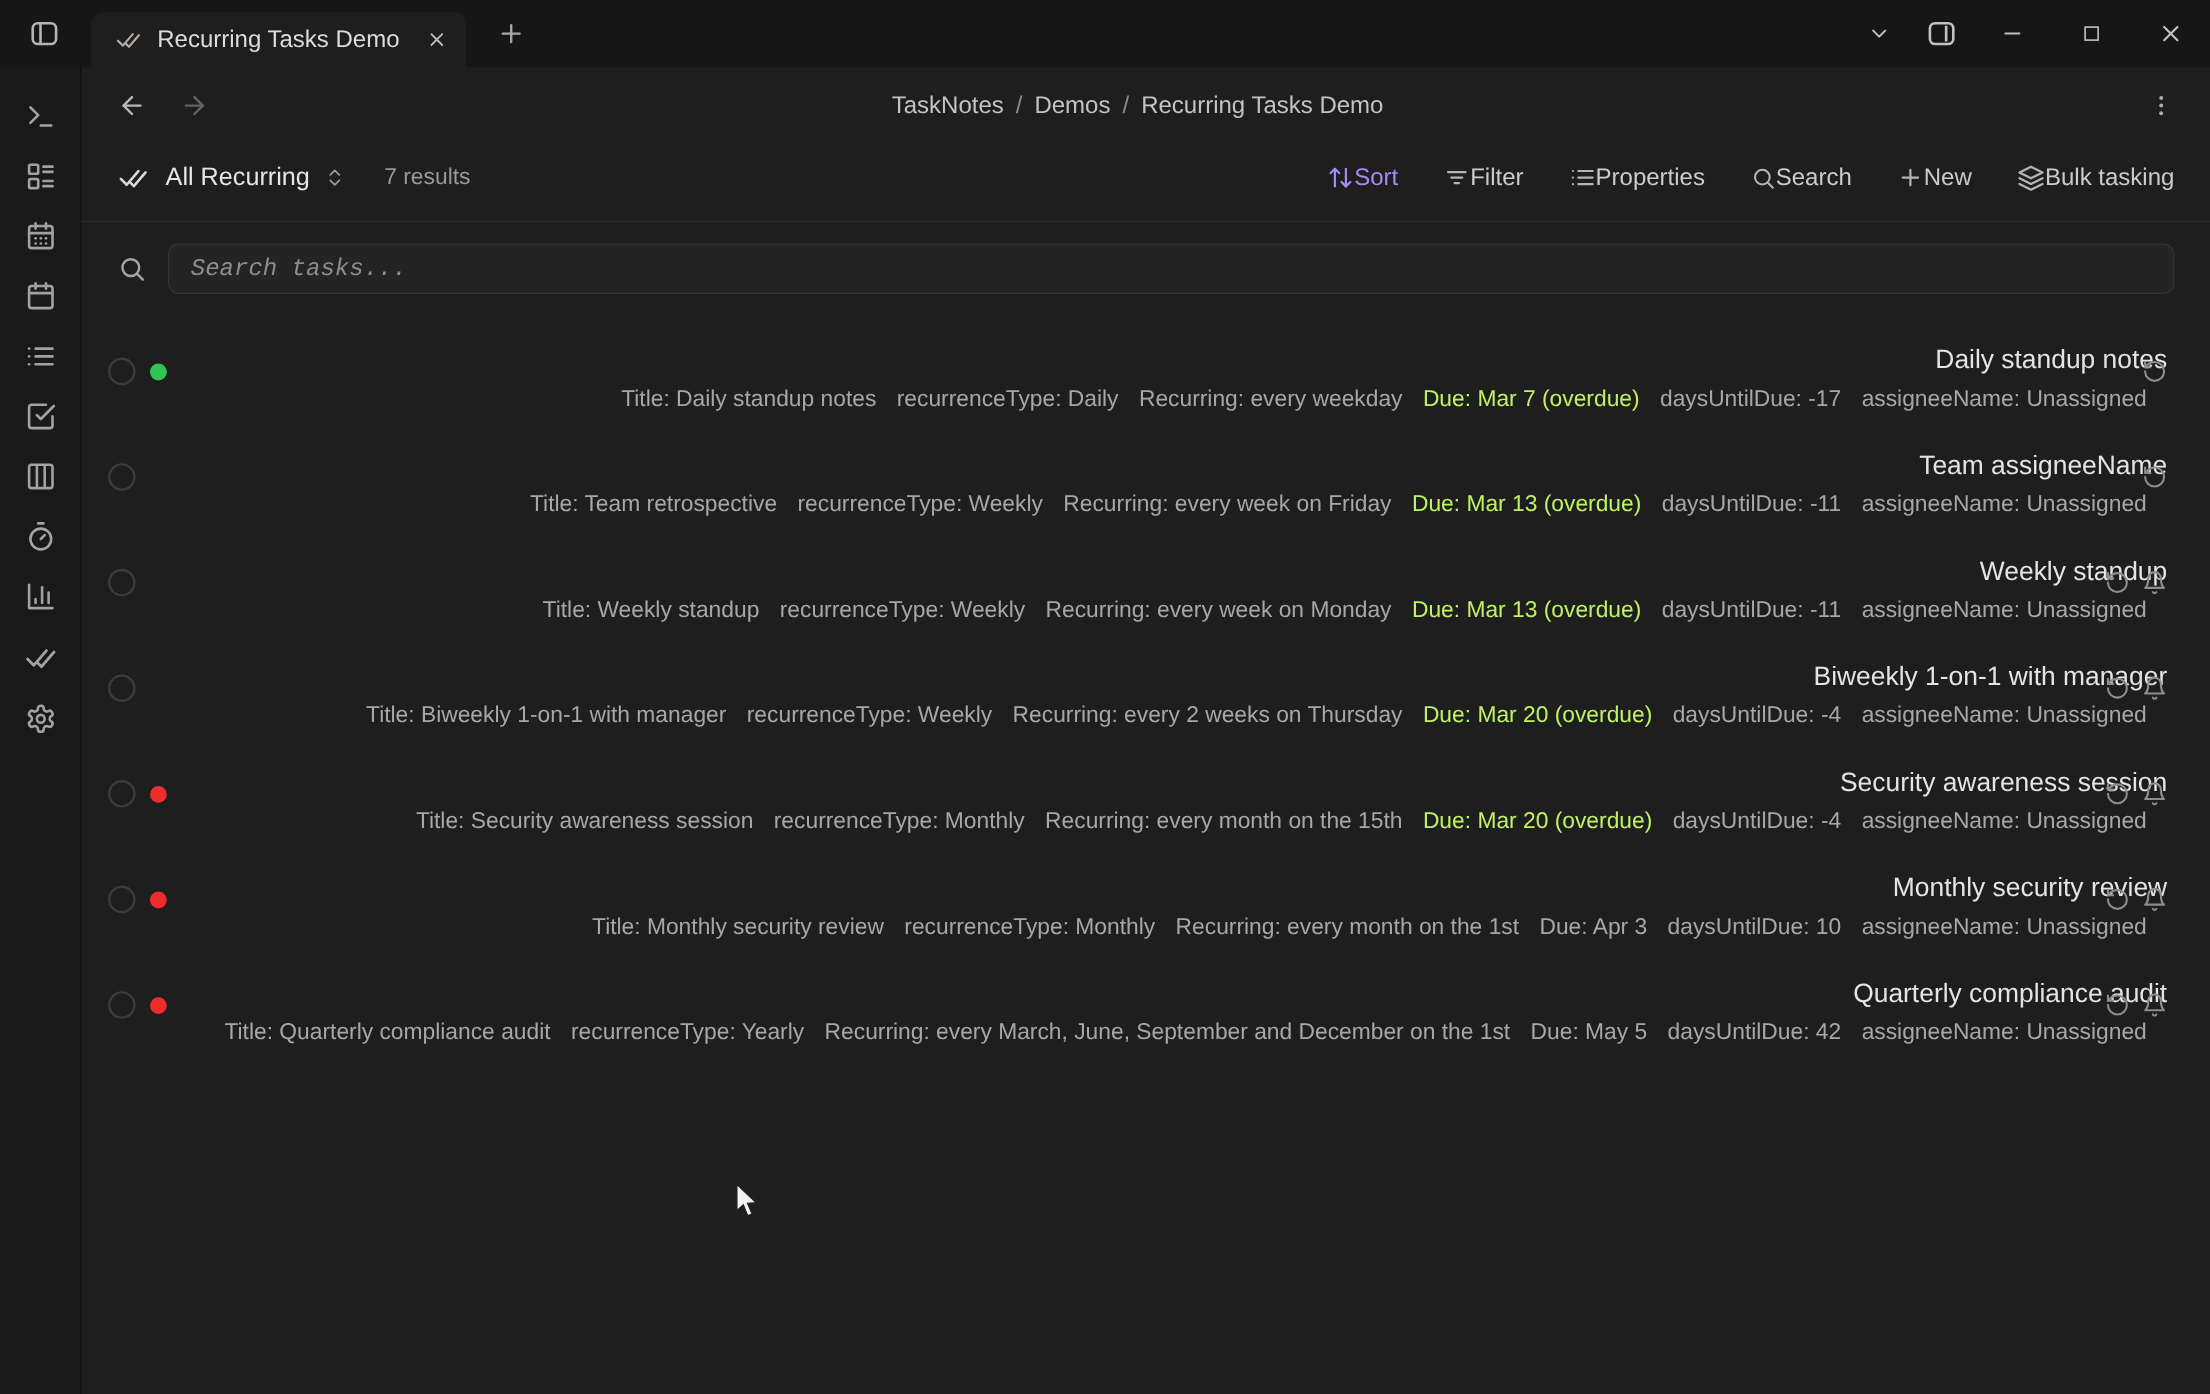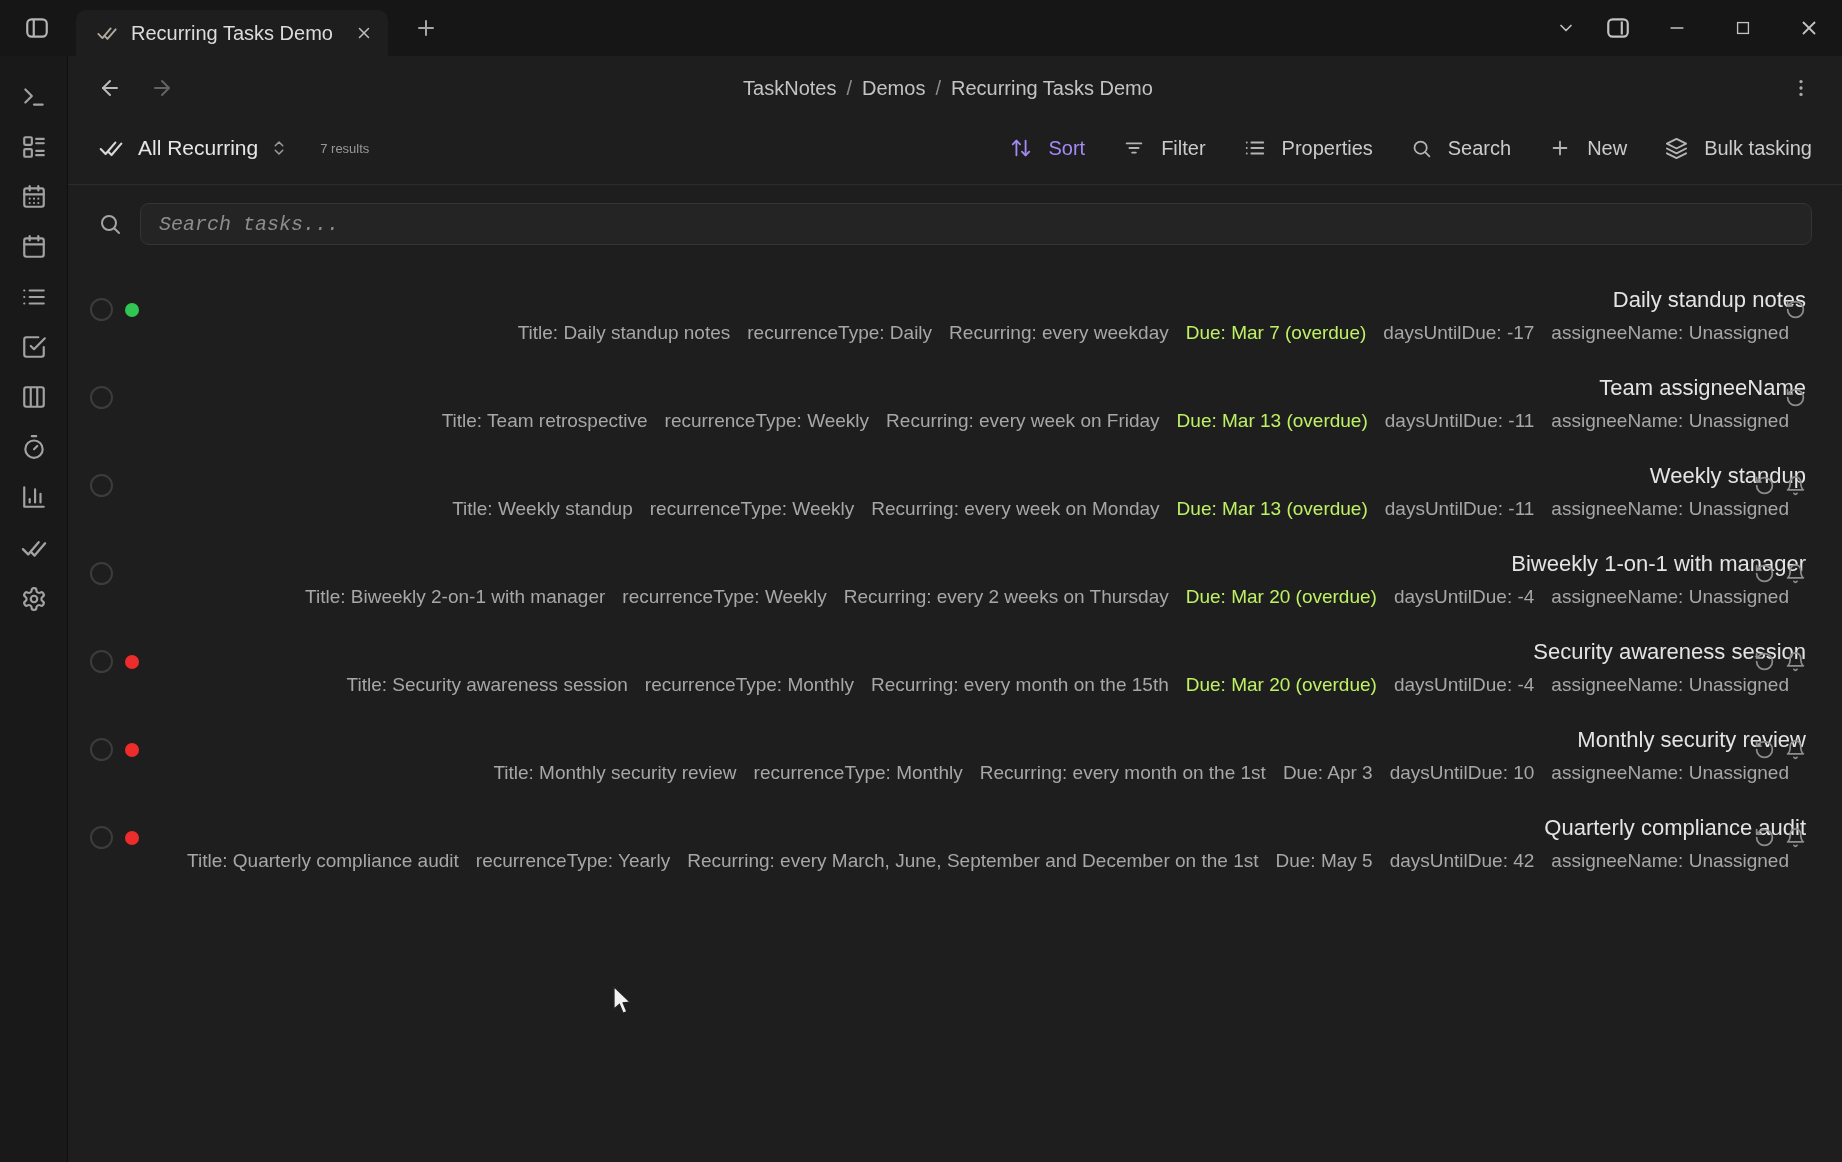--- a/index.html
+++ b/index.html
@@ -46,23 +46,23 @@
   .breadcrumb { position: absolute; left: 0; right: 14px; text-align: center; font-size: 20px; color: #c3c3c3; }
   .crumb { cursor: pointer; }
   .crumb-sep { color: #8b8b8b; margin: 0 10px; }
   .kebab { margin-left: auto; color: #ababab; cursor: pointer; z-index: 1; }
 
   
   .view-toolbar { height: 56px; display: flex; align-items: center; padding: 0 30px; flex: none; }
   .view-icon { color: #d8d8d8; }
   .view-title { margin-left: 14px; font-size: 21px; color: #e6e6e6; }
   .view-chevrons { margin-left: 12px; color: #9a9a9a; cursor: pointer; }
-  .results-count { margin-left: 32px; font-size: 13px; color: #989898; }
+  .results-count { margin-left: 32px; font-size: 19px; color: #989898; }
   .toolbar-actions { margin-left: auto; display: flex; align-items: center; gap: 38px; }
-  .toolbar-btn { display: flex; align-items: center; gap: 16px; font-size: 20px; color: #cbcbcb; cursor: pointer; white-space: nowrap; }
+  .toolbar-btn { display: flex; align-items: center; gap: 0; font-size: 20px; color: #cbcbcb; cursor: pointer; white-space: nowrap; }
   .toolbar-btn .t-icon { color: #b4b4b4; }
   .toolbar-btn.accent, .toolbar-btn.accent .t-icon { color: #a48af5; }
 
   .divider { border-top: 1px solid #2c2c2c; margin-top: 8px; flex: none; }
 
   
   .search-row { display: flex; align-items: center; gap: 18px; padding: 18px 30px 0 30px; flex: none; }
   .search-glyph { color: #a5a5a5; flex: none; }
   .search-input {
     flex: 1; height: 42px; background: #242424; border: 1px solid #343434;
@@ -503,21 +503,21 @@
                 <use href="#i-bell"></use>
               </svg>
             </span>
         </div>
       </div>
 
       <div class="task-row">
         <span class="task-checkbox"></span>
         <div class="task-title">Biweekly 1-on-1 with manager</div>
         <div class="task-meta">
-          <span class="meta-seg">Title: Biweekly 2-on-1 with manager</span><span class="meta-seg">recurrenceType: Weekly</span><span class="meta-seg">Recurring: every 2 weeks on Thursday</span><span class="meta-seg overdue">Due: Mar 20 (overdue)</span><span class="meta-seg">daysUntilDue: -4</span><span class="meta-seg">assigneeName: Unassigned</span>
+          <span class="meta-seg">Title: Biweekly 1-on-1 with manager</span><span class="meta-seg">recurrenceType: Weekly</span><span class="meta-seg">Recurring: every 2 weeks on Thursday</span><span class="meta-seg overdue">Due: Mar 20 (overdue)</span><span class="meta-seg">daysUntilDue: -4</span><span class="meta-seg">assigneeName: Unassigned</span>
         </div>
         <div class="task-actions">
           <span class="action-icon">
               <svg width="21" height="21" viewBox="0 0 24 24">
                 <use href="#i-rotate-ccw"></use>
               </svg>
             </span>
           <span class="action-icon">
               <svg width="21" height="21" viewBox="0 0 24 24">
                 <use href="#i-bell"></use>

